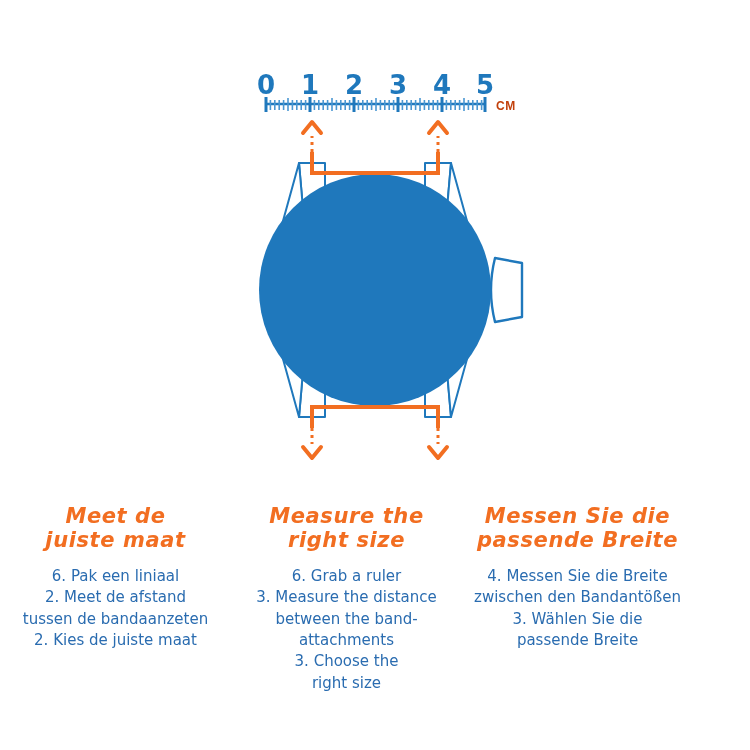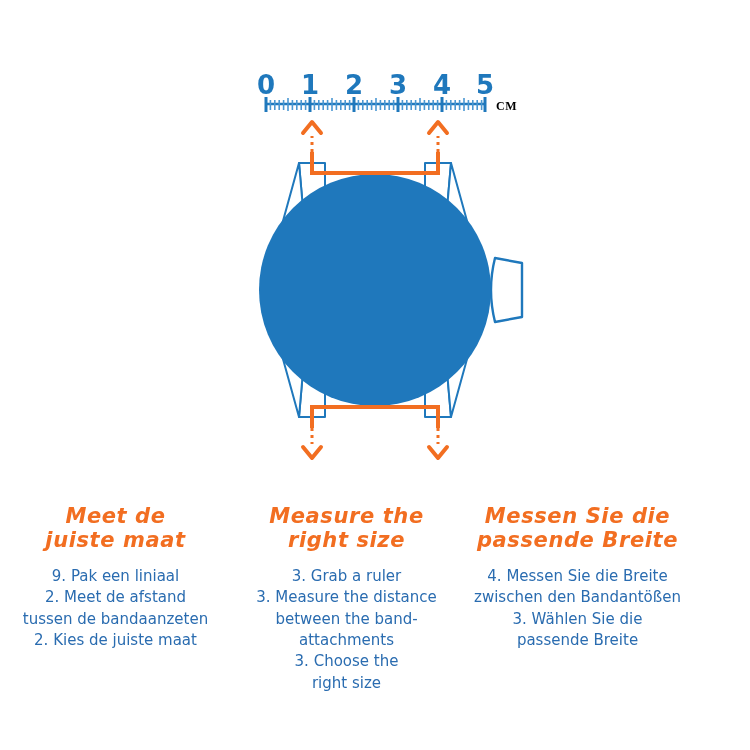--- a/index.html
+++ b/index.html
@@ -31,25 +31,25 @@
     width: 30px;
     text-align: center;
     font-family: "DejaVu Sans", sans-serif;
     font-weight: bold;
     font-size: 26px;
     color: #1f78bc;
     line-height: 1;
   }
   .cm-label {
     position: absolute;
-    font-family: Liberation Serif, serif;
+    font-family: Liberation Sans, sans-serif;
     font-weight: bold;
     font-size: 12px;
     letter-spacing: 0.5px;
-    color: #000000;
+    color: #c2410c;
   }
 
   
   #columns {
     position: absolute;
     left: 0;
     top: 505px;
     width: 693px;
     height: 245px;
     display: flex;
@@ -211,32 +211,32 @@
   <div class="ruler-num" style="left:470px; top:72px;">5</div>
   <div class="cm-label" style="left:496px; top:99px;">CM</div>
 </div>
 
 <div id="columns">
 
   <div class="col">
     <h2 class="col-heading">Meet de
 juiste maat</h2>
     <ul class="steps">
-      <li>9. Pak een liniaal</li>
+      <li>6. Pak een liniaal</li>
       <li>2. Meet de afstand
 tussen de bandaanzeten</li>
       <li>2. Kies de juiste maat</li>
     </ul>
   </div>
 
   <div class="col">
     <h2 class="col-heading">Measure the
 right size</h2>
     <ul class="steps">
-      <li>3. Grab a ruler</li>
+      <li>6. Grab a ruler</li>
       <li>3. Measure the distance
 between the band-
 attachments</li>
       <li>3. Choose the
 right size</li>
     </ul>
   </div>
 
   <div class="col">
     <h2 class="col-heading">Messen Sie die

